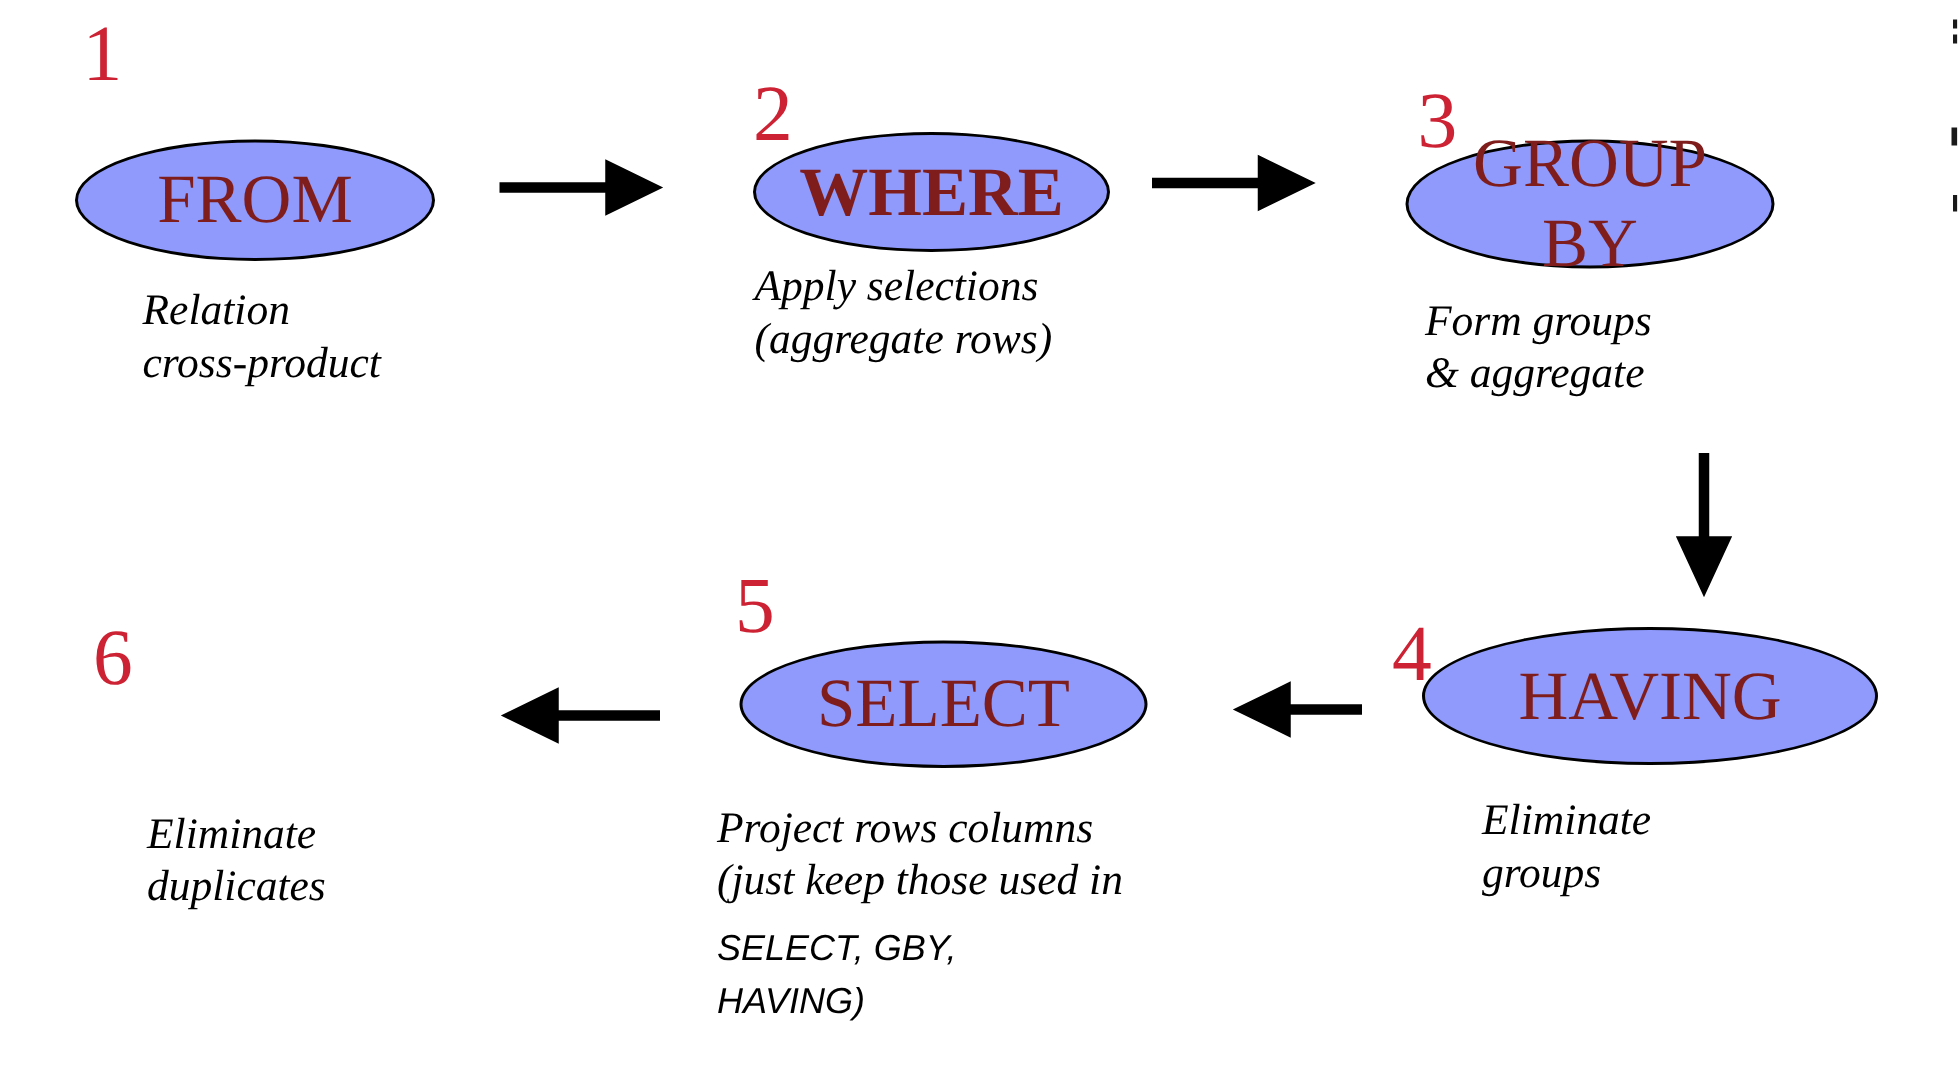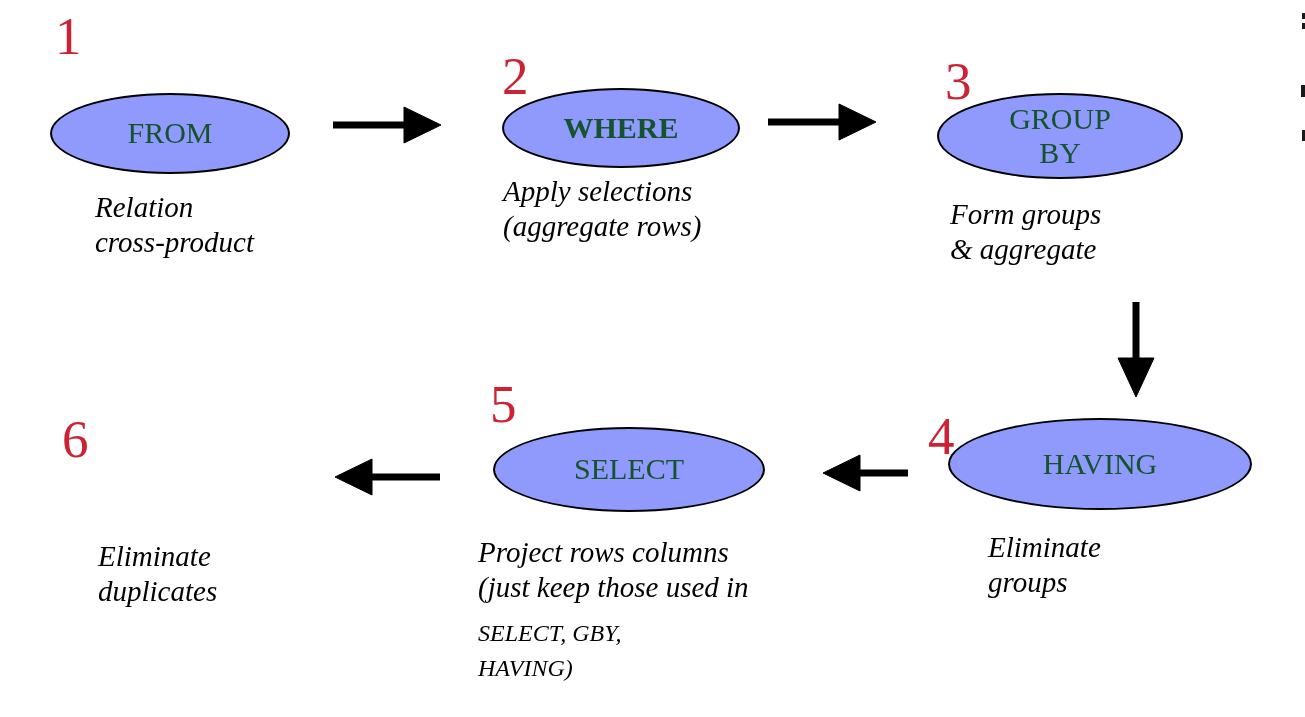--- a/index.html
+++ b/index.html
@@ -35,23 +35,23 @@
     border: 2.5px solid #000000;
     border-radius: 50%;
     display: flex;
     align-items: center;
     justify-content: center;
     text-align: center;
     box-sizing: border-box;
   }
   .node-label {
     font-family: "Liberation Serif", serif;
-    font-size: 30px;
+    font-size: 46px;
     line-height: 1.15;
-    color: #14532d;
+    color: #7f1d1d;
     white-space: pre-line;
   }
   .node-desc {
     position: absolute;
     font-family: Liberation Serif, serif;
     font-style: italic;
     font-size: 29px;
     line-height: 1.2;
     color: #000000;
     white-space: pre-line;
@@ -82,21 +82,21 @@
   #ell-3 { left: 937px; top: 93px;  width: 246px; height: 86px; }
   #ell-4 { left: 948px; top: 418px; width: 304px; height: 92px; }
   #ell-5 { left: 493px; top: 427px; width: 272px; height: 85px; }
   #ell-6 { left: 70px;  top: 442px; width: 240px; height: 85px; }
 
   #desc-1 { left: 95px;  top: 190px; }
   #desc-2 { left: 503px; top: 174px; }
   #desc-3 { left: 950px; top: 197px; }
   #desc-4 { left: 988px; top: 530px; }
   #desc-5 { left: 478px; top: 535px; }
-  #desc-5s { left: 478px; top: 616px; font-family: Liberation Serif, serif; }
+  #desc-5s { left: 478px; top: 616px; }
   #desc-6 { left: 98px;  top: 539px; }
 
   #frag-1 { left: 1302px; top: 13px;  width: 3px; height: 6px; }
   #frag-2 { left: 1302px; top: 23px;  width: 3px; height: 6px; }
   #frag-3 { left: 1301px; top: 85px;  width: 4px; height: 12px; }
   #frag-4 { left: 1302px; top: 130px; width: 3px; height: 11px; }
 </style>
 </head>
 <body>
 

